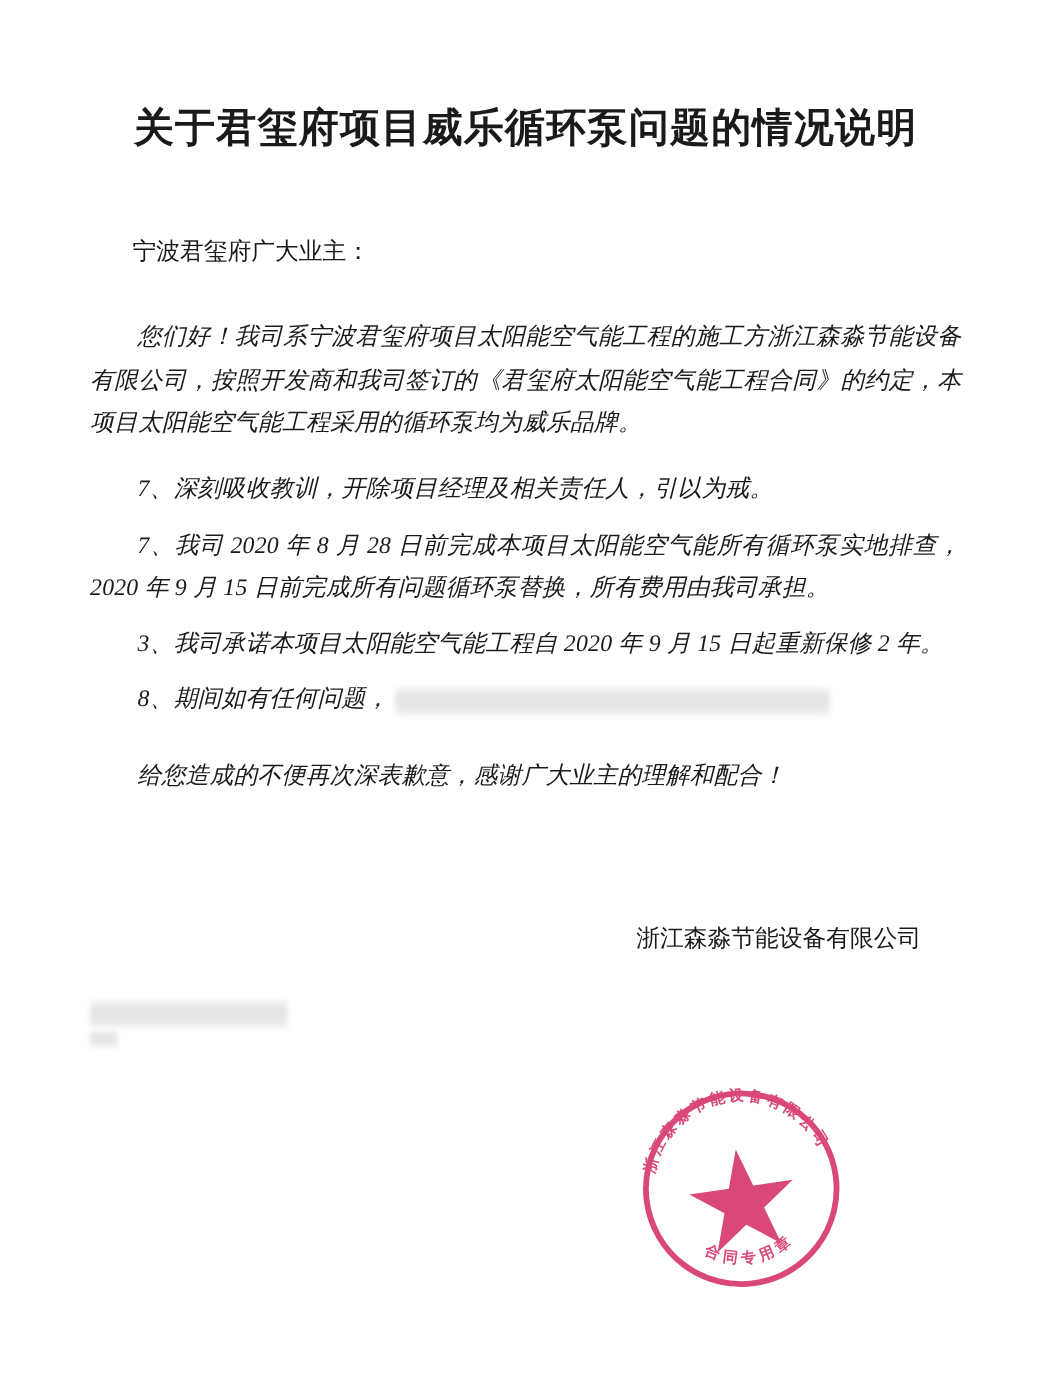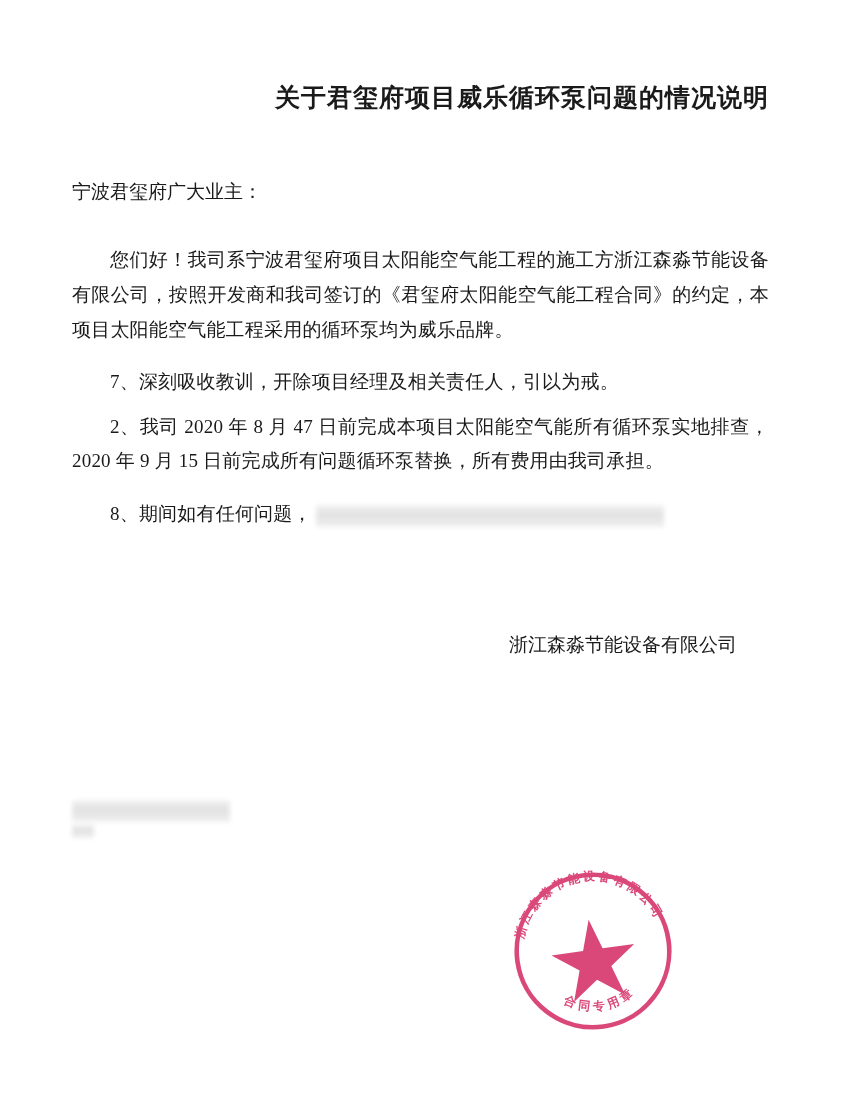--- a/index.html
+++ b/index.html
@@ -16,43 +16,45 @@
     overflow: hidden;
   }
   .page {
     position: relative;
     width: 841px;
     height: 1111px;
     box-sizing: border-box;
     padding: 62px 72px 40px 72px;
   }
   .doc-title {
-    text-align: right;
-    font-size: 25px;
+    text-align: center;
+    font-size: 32px;
     font-weight: bold;
     letter-spacing: 1px;
     margin: 18px 0 0 0;
     line-height: 1.4;
   }
   .salutation {
     font-size: 19px;
     margin-top: 62px;
+    margin-left: 34px;
     line-height: 1.6;
   }
   .body-text {
     margin-top: 36px;
   }
   p.para {
     font-size: 19px;
     line-height: 1.82;
     margin: 0 0 2px 0;
     text-align: justify;
     text-justify: inter-ideograph;
     text-indent: 2em;
     letter-spacing: 0.2px;
+    font-style: italic;
   }
   p.para.tight {
     margin-bottom: 0;
   }
   .gap-sm { height: 8px; }
 
   .closing {
     margin-top: 26px;
   }
 
@@ -124,25 +126,29 @@
   <h1 class="doc-title">关于君玺府项目威乐循环泵问题的情况说明</h1>
 
   <div class="salutation">宁波君玺府广大业主：</div>
 
   <div class="body-text">
     <p class="para">您们好！我司系宁波君玺府项目太阳能空气能工程的施工方浙江森淼节能设备有限公司，按照开发商和我司签订的《君玺府太阳能空气能工程合同》的约定，本项目太阳能空气能工程采用的循环泵均为威乐品牌。</p>
     <div class="gap-sm"></div>
     <div class="gap-sm"></div>
     <p class="para">7、深刻吸收教训，开除项目经理及相关责任人，引以为戒。</p>
     <div class="gap-sm"></div>
-    <p class="para">2、我司 2020 年 8 月 47 日前完成本项目太阳能空气能所有循环泵实地排查，2020 年 9 月 15 日前完成所有问题循环泵替换，所有费用由我司承担。</p>
+    <p class="para">7、我司 2020 年 8 月 28 日前完成本项目太阳能空气能所有循环泵实地排查，2020 年 9 月 15 日前完成所有问题循环泵替换，所有费用由我司承担。</p>
     <div class="gap-sm"></div>
+    <p class="para">3、我司承诺本项目太阳能空气能工程自 2020 年 9 月 15 日起重新保修 2 年。</p>
     <div class="gap-sm"></div>
     <p class="para tight"><span>8、期间如有任何问题，</span><span class="redact redact-1"></span></p>
 
+    <div class="closing">
+      <p class="para">给您造成的不便再次深表歉意，感谢广大业主的理解和配合！</p>
+    </div>
   </div>
 
   <span class="redact redact-2"></span>
   <span class="redact redact-3"></span>
 
   <div class="stamp">
     <svg viewBox="0 0 200 200" xmlns="http://www.w3.org/2000/svg">
       <defs>
         <path id="arcTop" d="M 24,100 A 76,76 0 0 1 176,100"></path>
         <path id="arcBottom" d="M 36,100 A 64,64 0 0 0 164,100"></path>

